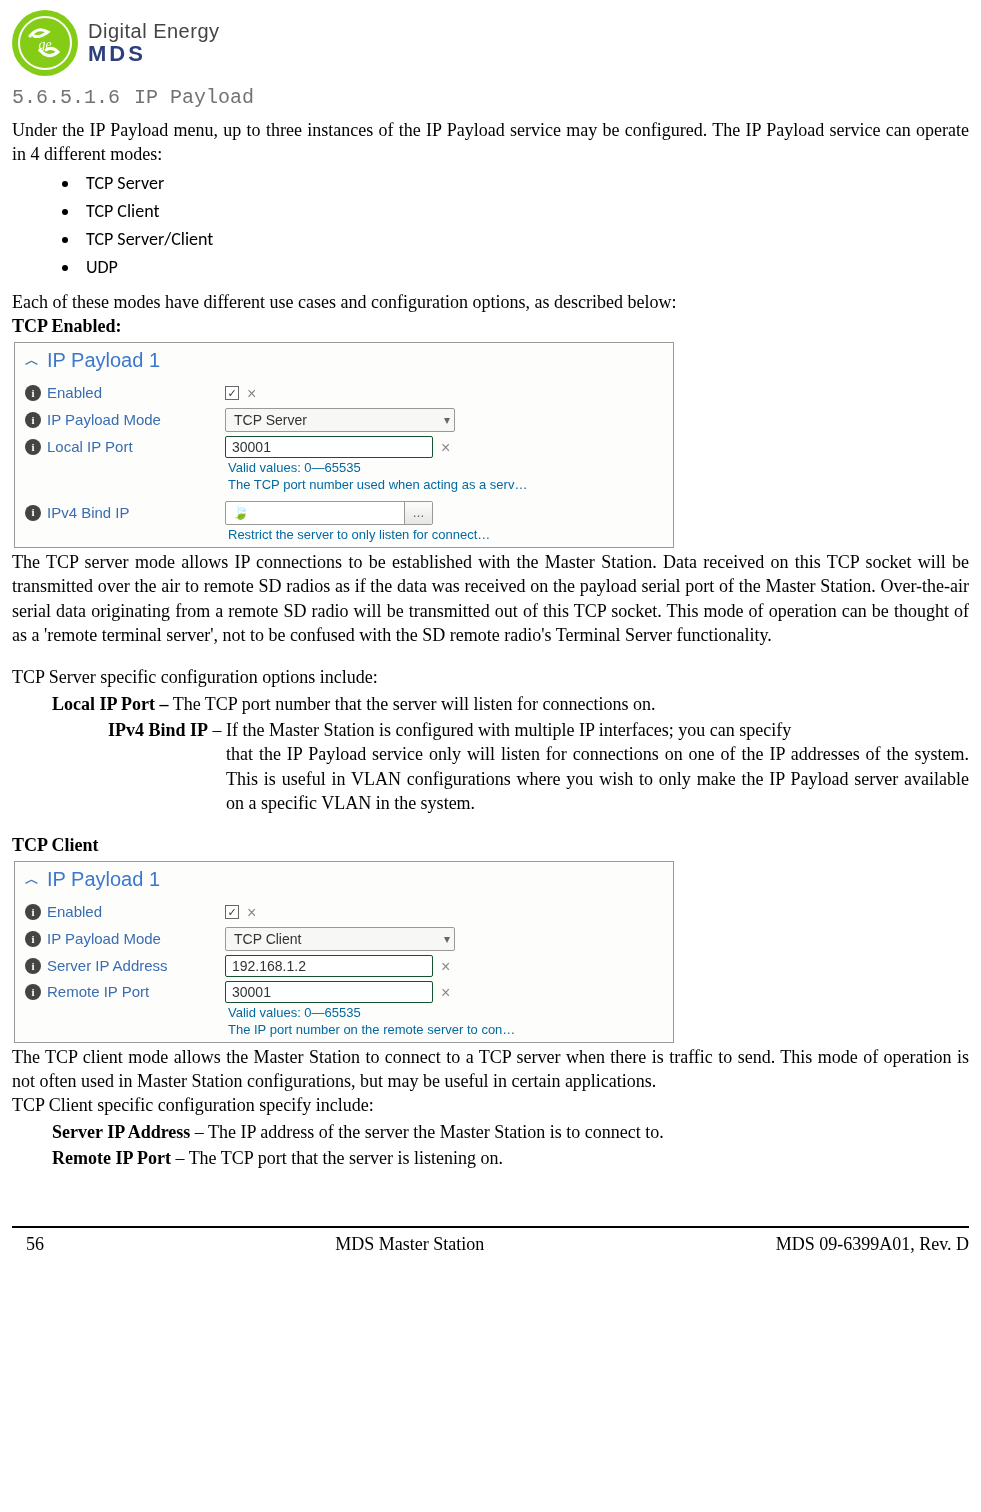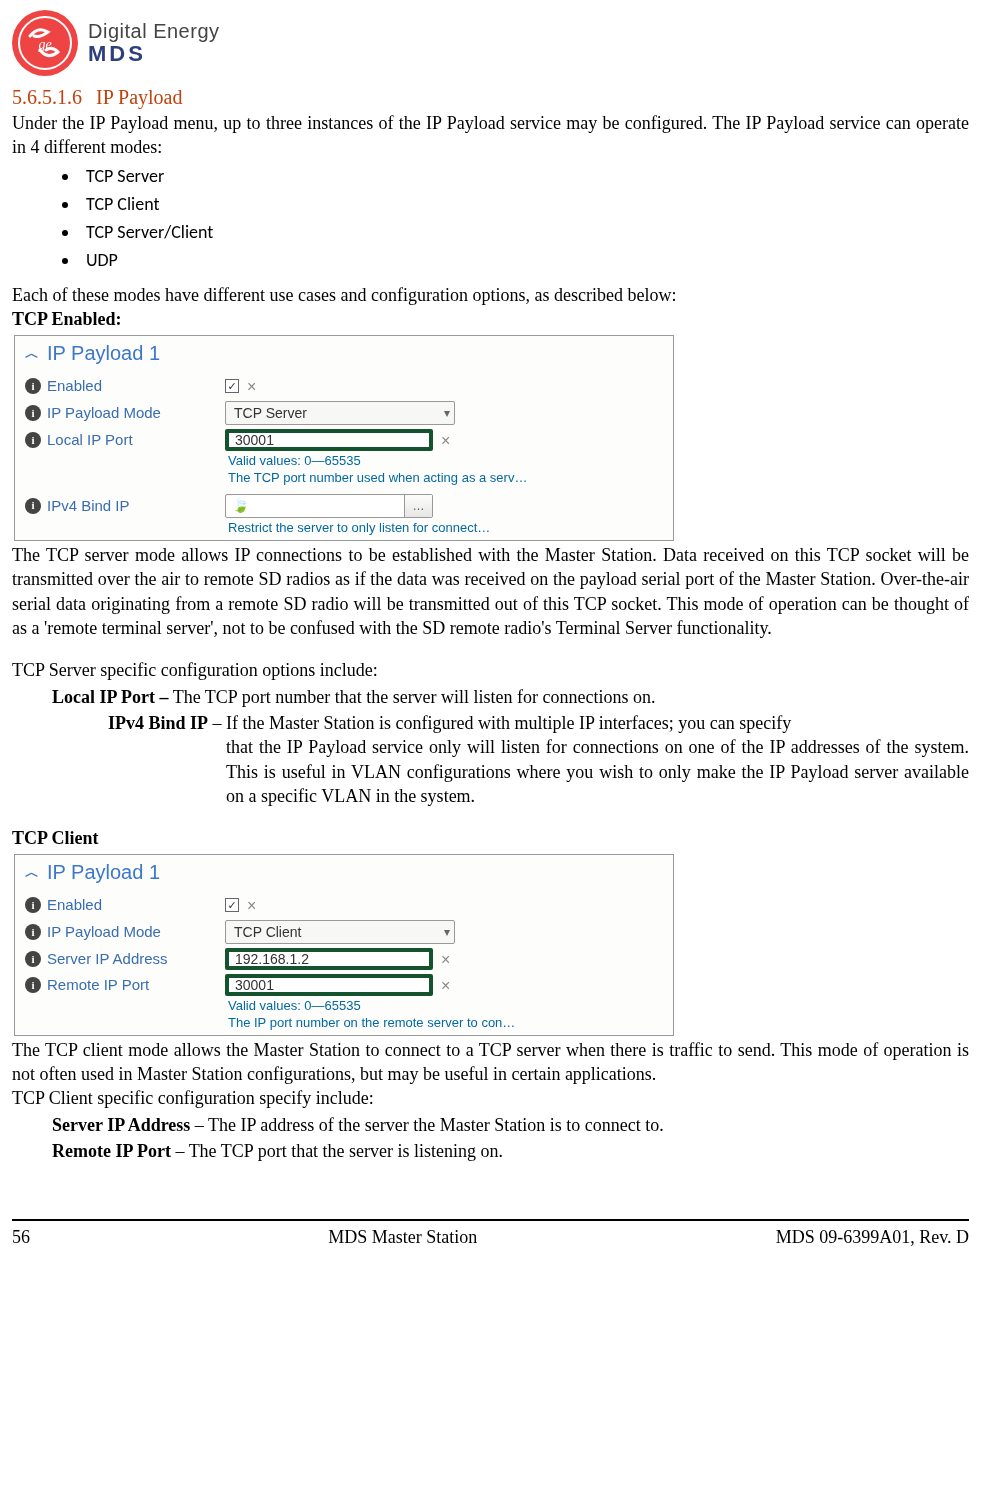--- a/index.html
+++ b/index.html
@@ -15,35 +15,35 @@
     .header-logo {
       display: flex;
       align-items: center;
       gap: 10px;
       margin-bottom: 8px;
     }
     .logo-circle {
       width: 66px;
       height: 66px;
       border-radius: 50%;
-      background: #ef4444;
+      background: #84cc16;
       display: flex;
       align-items: center;
       justify-content: center;
       position: relative;
     }
     .logo-circle svg { display: block; }
     .logo-text { display: flex; flex-direction: column; line-height: 1.1; }
     .logo-text .line1 { font-family: Arial, sans-serif; font-size: 20px; color: #444; letter-spacing: .5px;}
     .logo-text .line2 { font-family: Liberation Sans, sans-serif; font-size: 22px; color: #2e3f7e; font-weight: bold; letter-spacing: 3px;}
     .section-heading {
-      color: #c2410c;
-      font-family: Liberation Serif, serif;
+      color: #737373;
+      font-family: Liberation Mono, monospace;
       font-size: 20px;
-      margin-bottom: 0;
+      margin-bottom: 7px;
     }
     .section-heading .secnum { margin-right: 14px; }
     .body-text { text-align: justify; }
     .bullet-list { margin: 4px 0 10px 52px; font-family: Calibri, Arial, sans-serif; font-size: 18px;}
     .bullet-list li { list-style: disc; margin: 4px 0 4px 16px; padding-left: 6px; }
     .bold { font-weight: bold; }
     .subhead { font-weight: bold; margin-top: 10px; }
     .screenshot-panel {
       border: 1px solid #999;
       background: #fdfdfc;
@@ -99,21 +99,21 @@
     }
     .chk { width: 14px; height: 14px; border: 1px solid #666; display: inline-flex; align-items: center; justify-content: center; font-size: 11px; background: #fff; color: #333;}
     .x-icon { color: #888; font-size: 16px; }
     .select-box {
       width: 230px; height: 24px; border: 1px solid #999; background: #f7f7f5;
       display: flex; align-items: center; justify-content: space-between;
       padding: 0 4px 0 8px; font-size: 14px; color: #333; border-radius: 2px;
     }
     .select-box .caret { color: #666; font-size: 12px; }
     .text-input {
-      width: 208px; height: 22px; border: 4px solid #14532d; background: #fff;
+      width: 208px; height: 22px; border: 1px solid #14532d; background: #fff;
       padding: 0 6px; font-size: 14px; color: #333;
       display: inline-flex; align-items: center; border-radius: 2px;
     }
     .input-with-leaf {
       width: 208px; height: 24px; border: 1px solid #999; background: #fff;
       display: flex; align-items: center; border-radius: 2px;
       padding: 0 0 0 6px;
     }
     .input-with-leaf .leaf-icon { margin-right: 6px; }
     .input-with-leaf .btn-ellipsis {
@@ -134,21 +134,21 @@
       margin: 2px 0 2px 96px;
       text-align: justify;
     }
     .hanging-def .def-continued {
         display: block;
         padding-left: 118px;
         text-align: justify;
     }
     .footer-line { border: none; border-top: 2px solid #000; margin-top: 56px; margin-bottom: 2px;}
     .footer {
-      display: flex; justify-content: space-between; font-size: 18px; padding-top: 2px;
+      display: flex; justify-content: space-between; font-size: 18px; padding-top: 2px; margin-left: 14px;
     }
   </style>
 </head>
 <body>
 
 <div class="header-logo">
   <div class="logo-circle">
     <svg width="54" height="54" viewBox="0 0 54 54">
       <circle cx="27" cy="27" r="26" fill="none" stroke="#fff" stroke-width="2"></circle>
       <path d="M12 20 Q20 10 30 16 Q22 22 16 20 M22 34 Q30 44 40 36 Q34 30 28 34" fill="none" stroke="#fff" stroke-width="3" stroke-linecap="round"></path>

